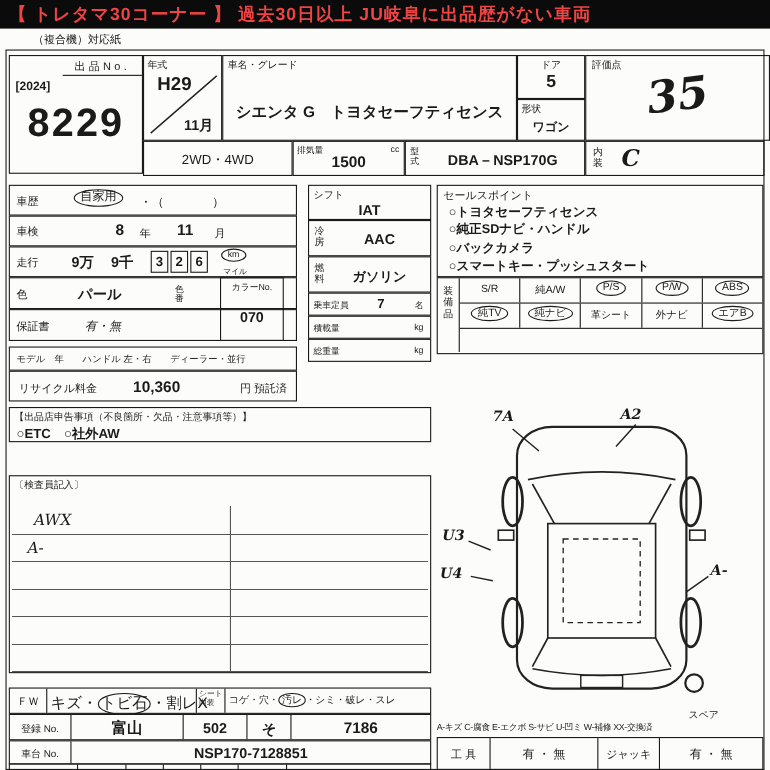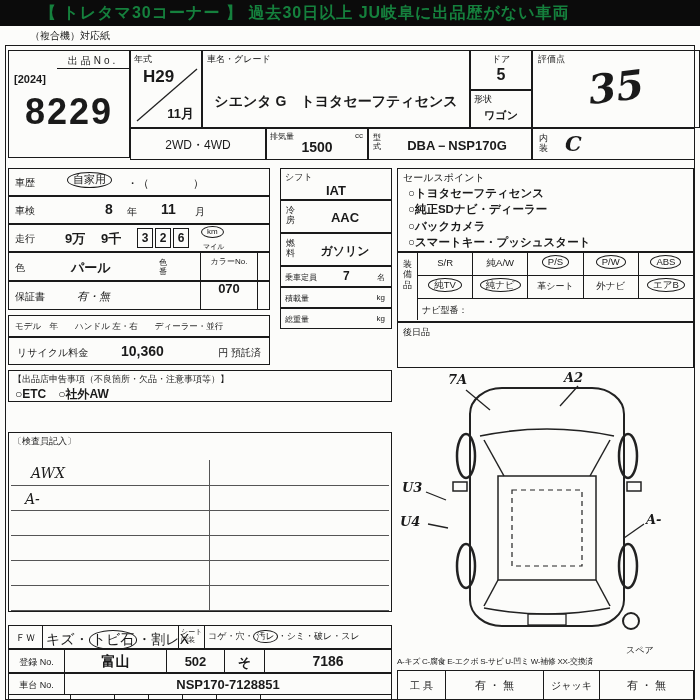--- a/index.html
+++ b/index.html
@@ -5,22 +5,22 @@
   * { margin:0; padding:0; box-sizing:border-box; }
   html,body { background:#e8e8e8; }
   body { font-family:"Liberation Sans","DejaVu Sans",sans-serif; color:#1a1a1a; }
   #sheet { position:relative; width:700px; height:700px; background:#fcfcfa; overflow:hidden; margin:0 auto; }
   .abs { position:absolute; }
   .box { position:absolute; border:1.5px solid #1a1a1a; }
   .bold { font-weight:bold; }
   .oval { display:inline-block; border:1.5px solid #1a1a1a; border-radius:50%; padding:0 5px; line-height:1.25; }
   .hw { font-family:"DejaVu Serif","Liberation Serif",serif; font-style:italic; }
   .vtx { word-break:break-all; line-height:1.15; }
-  .hdrbar { position:absolute; left:0; top:0; width:700px; height:26px; background:#0b0b0b; color:#15803d;
-            font-size:16px; font-weight:bold; display:flex; align-items:center; padding-left:40px; letter-spacing:1px; }
+  .hdrbar { position:absolute; left:0; top:0; width:700px; height:26px; background:#0b0b0b; color:#ef4444;
+            font-size:16px; font-weight:bold; display:flex; align-items:center; padding-left:8px; letter-spacing:1px; }
   .cellR { border-right:1.2px solid #1a1a1a; }
   .digitbox { display:inline-block; width:16px; height:20px; border:1px solid #1a1a1a; text-align:center;
               font-weight:bold; font-size:12px; line-height:19px; margin-right:2px; }
   svg line, svg path, svg rect, svg ellipse { stroke:#222; fill:none; }
 </style>
 </head>
 <body>
 
 <div id="sheet">
 
@@ -160,21 +160,21 @@
   </div>
   <div class="box" style="left:280px;top:308px;width:112px;height:21px;">
     <span class="abs" style="left:4px;top:5px;font-size:8px;">総重量</span>
     <span class="abs" style="right:6px;top:5px;font-size:8px;">kg</span>
   </div>
 
   <div class="box" style="left:397px;top:168px;width:297px;height:84px;">
     <div class="abs" style="left:5px;top:2px;font-size:10px;">セールスポイント</div>
     <div class="abs bold" style="left:10px;top:16px;font-size:11.5px;line-height:1.42;">
       <div>○トヨタセーフティセンス</div>
-      <div>○純正SDナビ・ディーラー</div>
+      <div>○純正SDナビ・ハンドル</div>
       <div>○バックカメラ</div>
       <div>○スマートキー・プッシュスタート</div>
     </div>
   </div>
 
   <div class="box" style="left:397px;top:252px;width:297px;height:70px;">
     <div class="abs vtx" style="left:0;top:0;width:20px;height:67px;border-right:1.2px solid #1a1a1a;font-size:9px;padding:6px 0 0 5px;">装備品</div>
     <div class="abs" style="left:20px;top:0;right:0;height:23px;border-bottom:1.2px solid #1a1a1a;display:flex;">
       <div class="cellR" style="flex:1;text-align:center;padding-top:4px;font-size:9.5px;"><span>S/R</span></div>
       <div class="cellR" style="flex:1;text-align:center;padding-top:4px;font-size:9.5px;"><span>純A/W</span></div>
@@ -182,28 +182,22 @@
       <div class="cellR" style="flex:1;text-align:center;padding-top:2px;font-size:9.5px;"><span class="oval">P/W</span></div>
       <div style="flex:1;text-align:center;padding-top:2px;font-size:9.5px;"><span class="oval">ABS</span></div>
     </div>
     <div class="abs" style="left:20px;top:23px;right:0;height:23px;border-bottom:1.2px solid #1a1a1a;display:flex;">
       <div class="cellR" style="flex:1;text-align:center;padding-top:2px;font-size:9.5px;"><span class="oval">純TV</span></div>
       <div class="cellR" style="flex:1;text-align:center;padding-top:2px;font-size:9.5px;"><span class="oval">純ナビ</span></div>
       <div class="cellR" style="flex:1;text-align:center;padding-top:4px;font-size:9px;"><span>革シート</span></div>
       <div class="cellR" style="flex:1;text-align:center;padding-top:4px;font-size:9.5px;"><span>外ナビ</span></div>
       <div style="flex:1;text-align:center;padding-top:2px;font-size:9.5px;"><span class="oval">エアB</span></div>
     </div>
-    <div class="abs" style="left:20px;top:46px;right:0;height:21px;">
-      <span class="abs" style="left:4px;top:5px;font-size:9px;">ナビ型番：</span>
-    </div>
-  </div>
-
-  <div class="box" style="left:397px;top:322px;width:297px;height:46px;">
-    <div class="abs" style="left:5px;top:3px;font-size:9px;">後日品</div>
-  </div>
+  </div>
+
 
   <div class="box" style="left:8px;top:432px;width:384px;height:180px;border-width:1px;">
     <div class="abs" style="left:4px;top:2px;font-size:9px;">〔検査員記入〕</div>
     <div class="abs" style="left:2px;right:2px;top:28px;height:150px;background:repeating-linear-gradient(to bottom,transparent 0 24px,#555 24px 25px);"></div>
     <div class="abs" style="left:200px;top:27px;width:1px;height:151px;background:#555;"></div>
     <div class="abs hw" style="left:22px;top:32px;font-size:14px;">AWX</div>
     <div class="abs hw" style="left:16px;top:58px;font-size:14px;">A-</div>
   </div>
 
   <div class="abs" style="left:400px;top:372px;width:294px;height:284px;">

